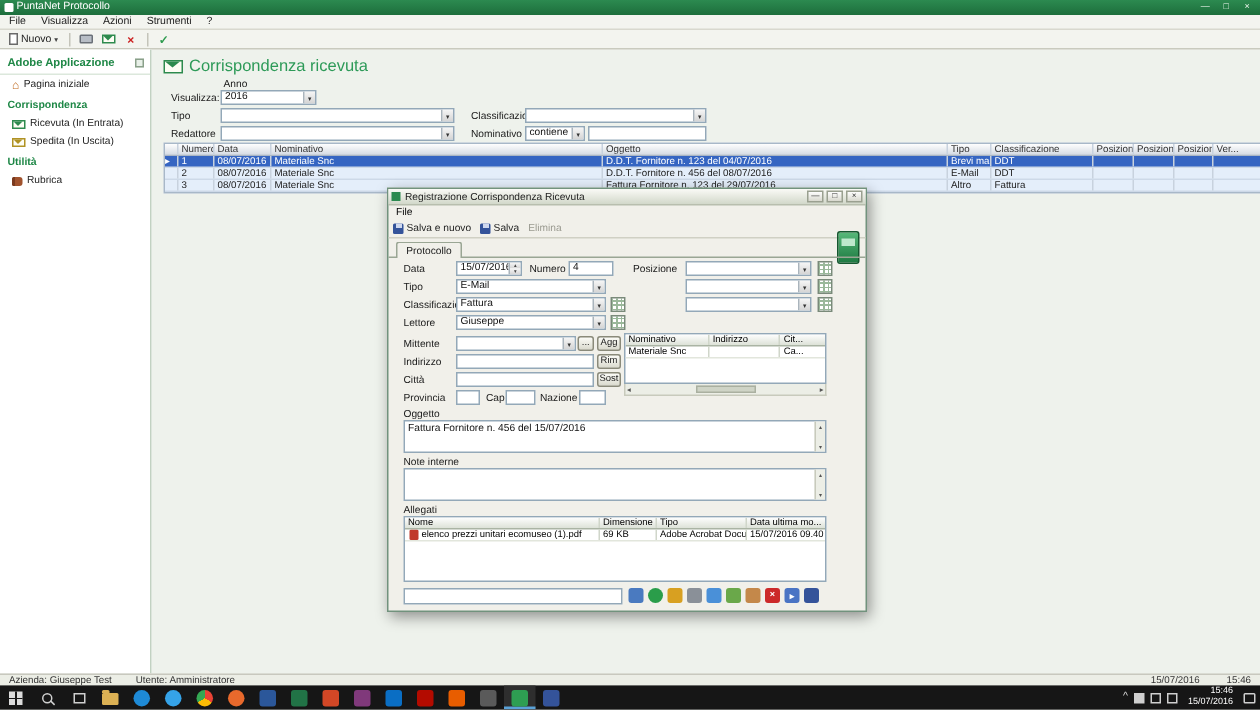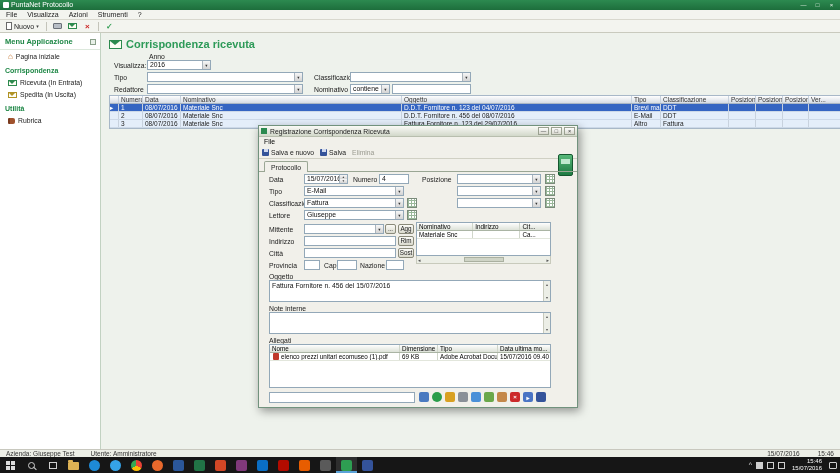--- a/index.html
+++ b/index.html
@@ -35,21 +35,21 @@
 .env::before{content:"";position:absolute;left:0;top:0;border-left:3.5px solid transparent;border-right:3.5px solid transparent;border-top:3px solid #2d8a4e}
 .env.yellow{border-color:#b09224}
 .env.yellow::before{border-top-color:#b09224}
 .ic-home{font-size:8px;line-height:7px;color:#c06a20}
 .ic-book{width:7px;height:6px;background:#a0522d;border-radius:1px 2px 2px 1px;border-left:2px solid #7a3a1e;flex:none}
 
 .content{position:absolute;left:101px;top:33px;right:0;bottom:8px}
 .page-head{position:absolute;left:8px;top:5px;display:flex;align-items:center;gap:4px}
 .env.big{width:13px;height:9px}
 .env.big::before{border-left-width:5.5px;border-right-width:5.5px;border-top-width:4px}
-.page-title{font-size:11px;font-weight:bold;color:#2d9a58}
+.page-title{font-size:11px;font-weight:normal;color:#2d9a58}
 .lbl{position:absolute;font-size:6.8px;color:#1a1a1a;white-space:nowrap}
 .field,.combo{position:absolute;background:#fff;border:1px solid #93a8b8;font-size:6.8px;color:#111;display:flex;align-items:stretch;overflow:hidden}
 .combo-txt{flex:1;padding:0 2px;line-height:8px;white-space:nowrap;overflow:hidden}
 .dd-btn{width:8px;flex:none;background:linear-gradient(#f6f6f6,#d4d4d4);border-left:1px solid #aab4bc;font-size:4.5px;display:flex;align-items:center;justify-content:center;color:#333}
 .spin{display:flex;flex-direction:column;width:8px;flex:none;border-left:1px solid #aab4bc}
 .spin span{flex:1;font-size:3.5px;line-height:4px;text-align:center;background:linear-gradient(#f6f6f6,#d4d4d4);color:#444}
 .grid-btn{position:absolute;width:10px;height:10px;border:1px solid #7a8a7a;background-color:#fff;background-image:repeating-linear-gradient(0deg,#9ab89a 0 1px,transparent 1px 3px),repeating-linear-gradient(90deg,#9ab89a 0 1px,transparent 1px 3px)}
 
 .grid{position:absolute;left:8px;top:62px;width:732px;border:1px solid #a8b8c8;background:#fff}
 .g-row,.g-head{display:flex;height:8px}
@@ -154,21 +154,21 @@
           <span class="red-x">×</span>
         </span>
       <span class="tb-sep"></span>
       <span class="tb-ico">
           <span class="green-check">✓</span>
         </span>
     </div>
 
     <div class="sidebar">
       <div class="sb-head">
-        <span class="sb-title">Menu Applicazione</span>
+        <span class="sb-title">Adobe Applicazione</span>
         <span class="sb-pin"></span>
       </div>
       <div class="sb-item">
         <span class="ic-home">⌂</span>
         <span>Pagina iniziale</span>
       </div>
       <div class="sb-sec">Corrispondenza</div>
       <div class="sb-item">
         <span class="env"></span>
         <span>Ricevuta (In Entrata)</span>

